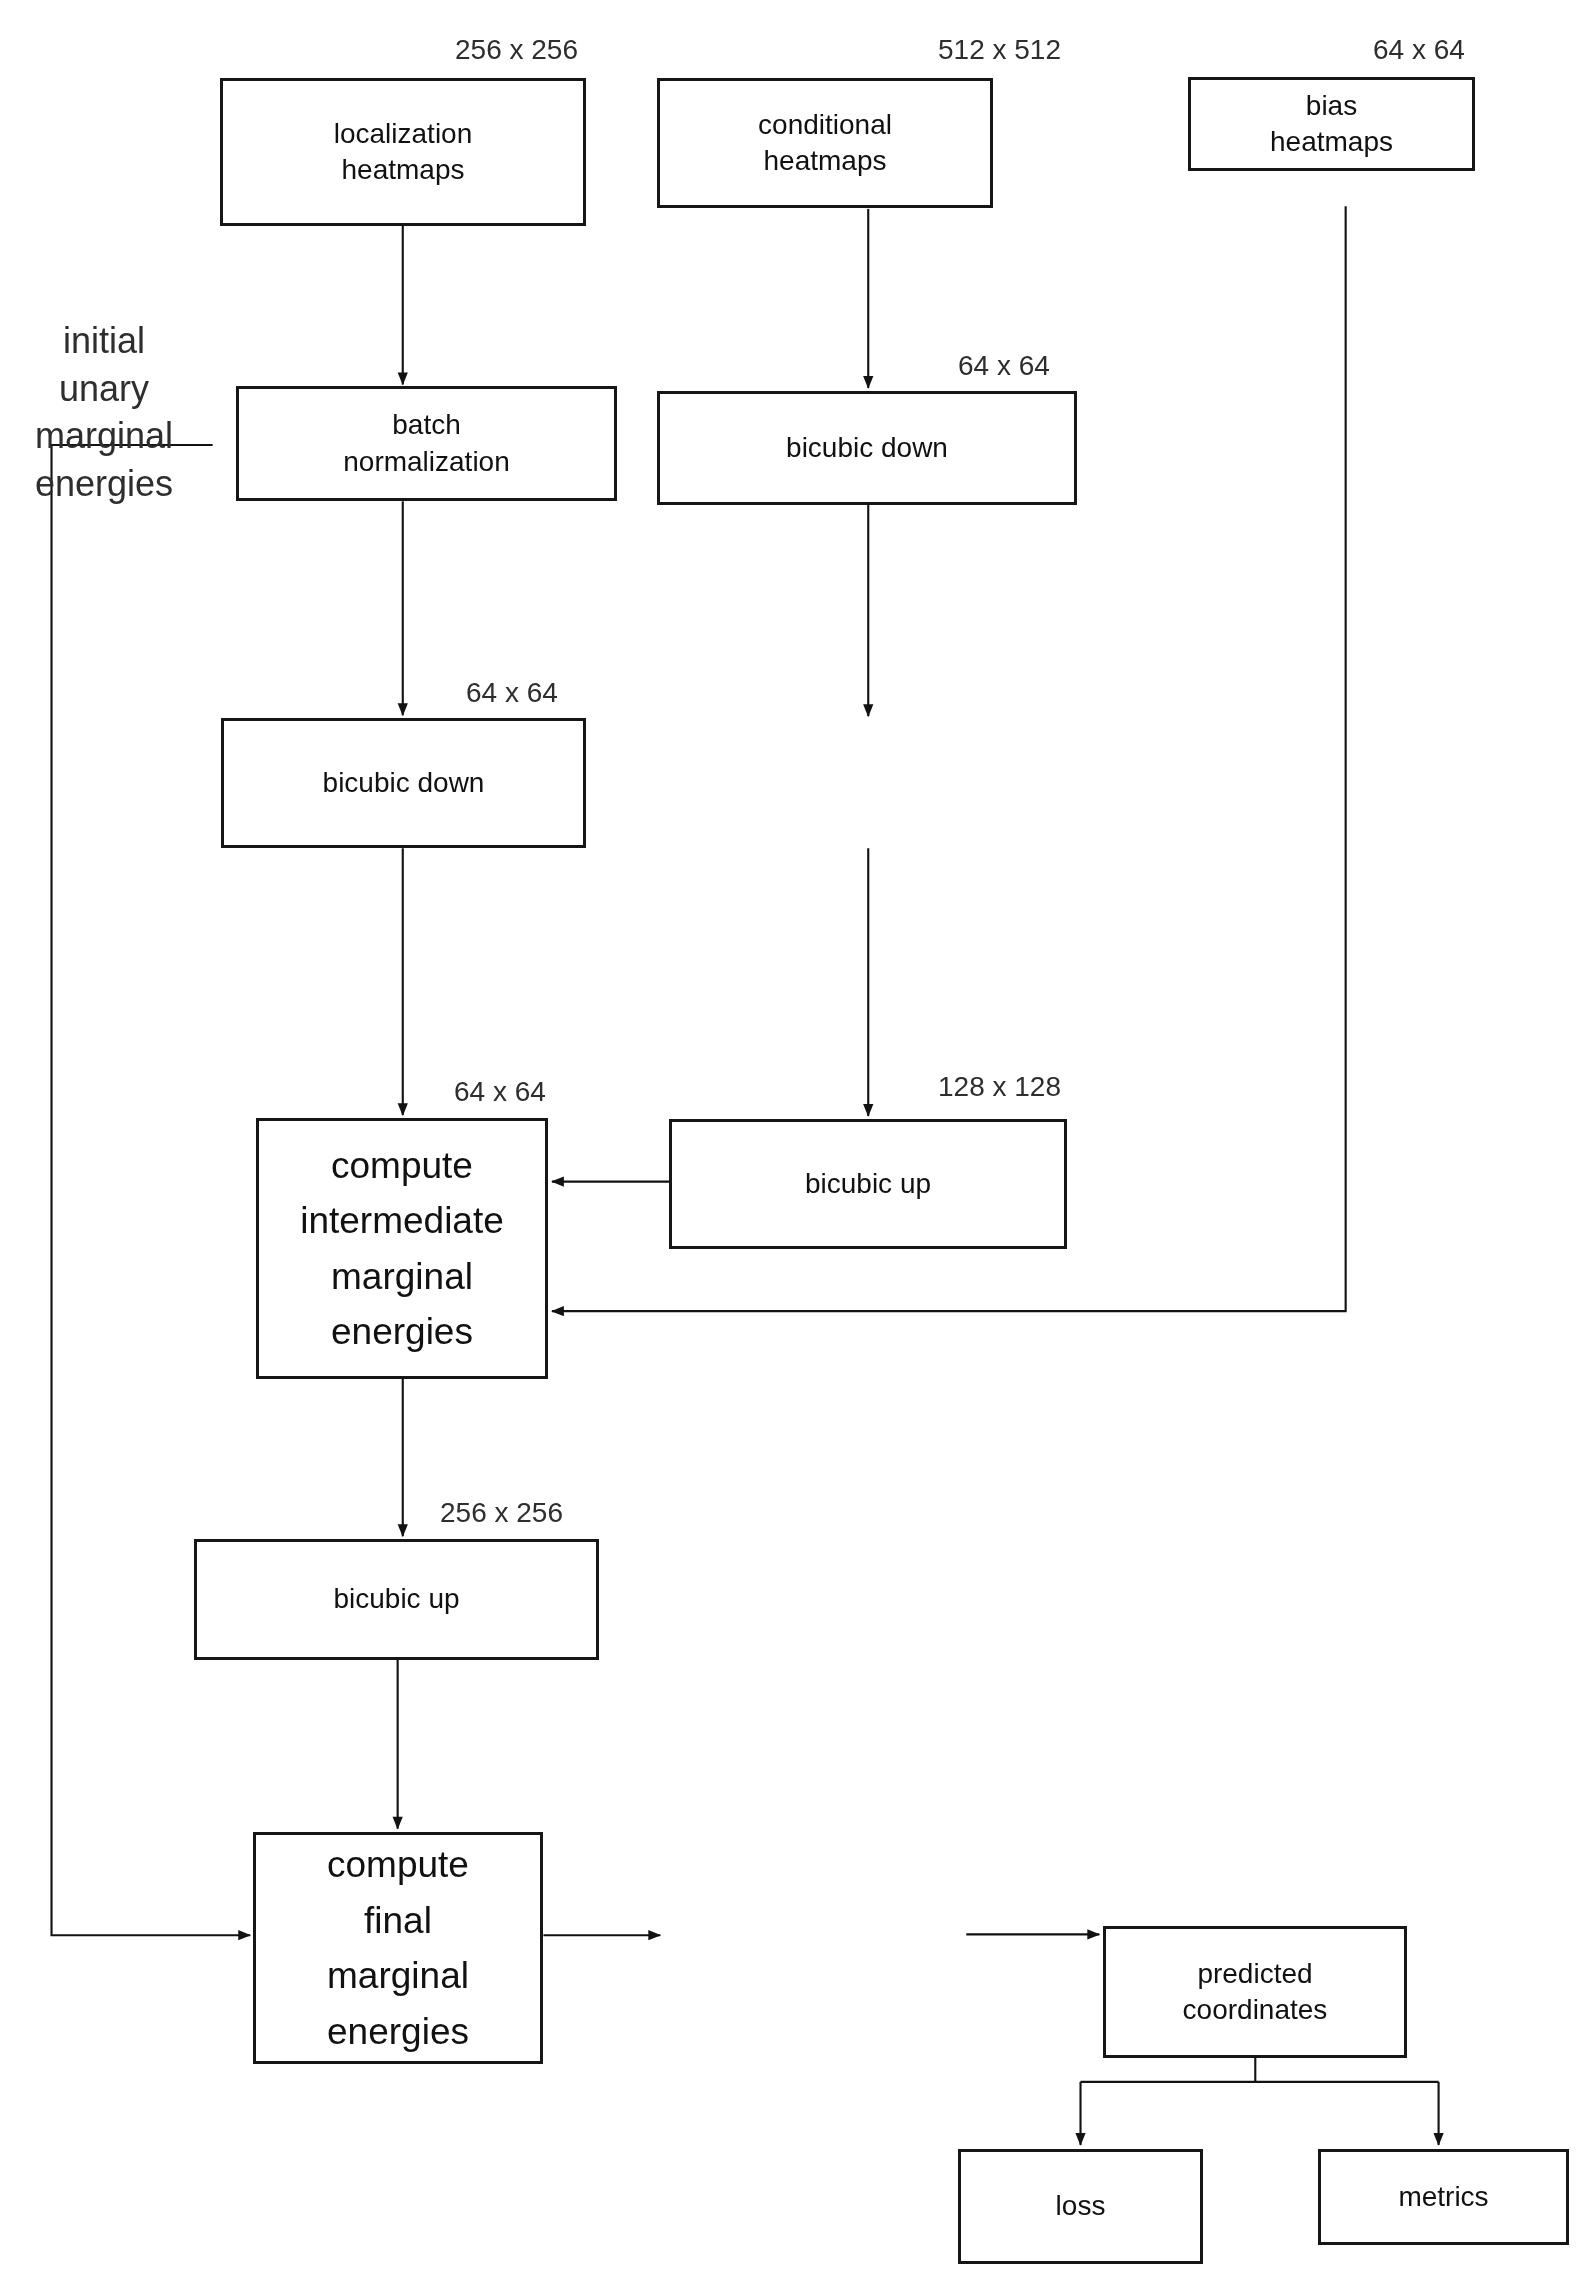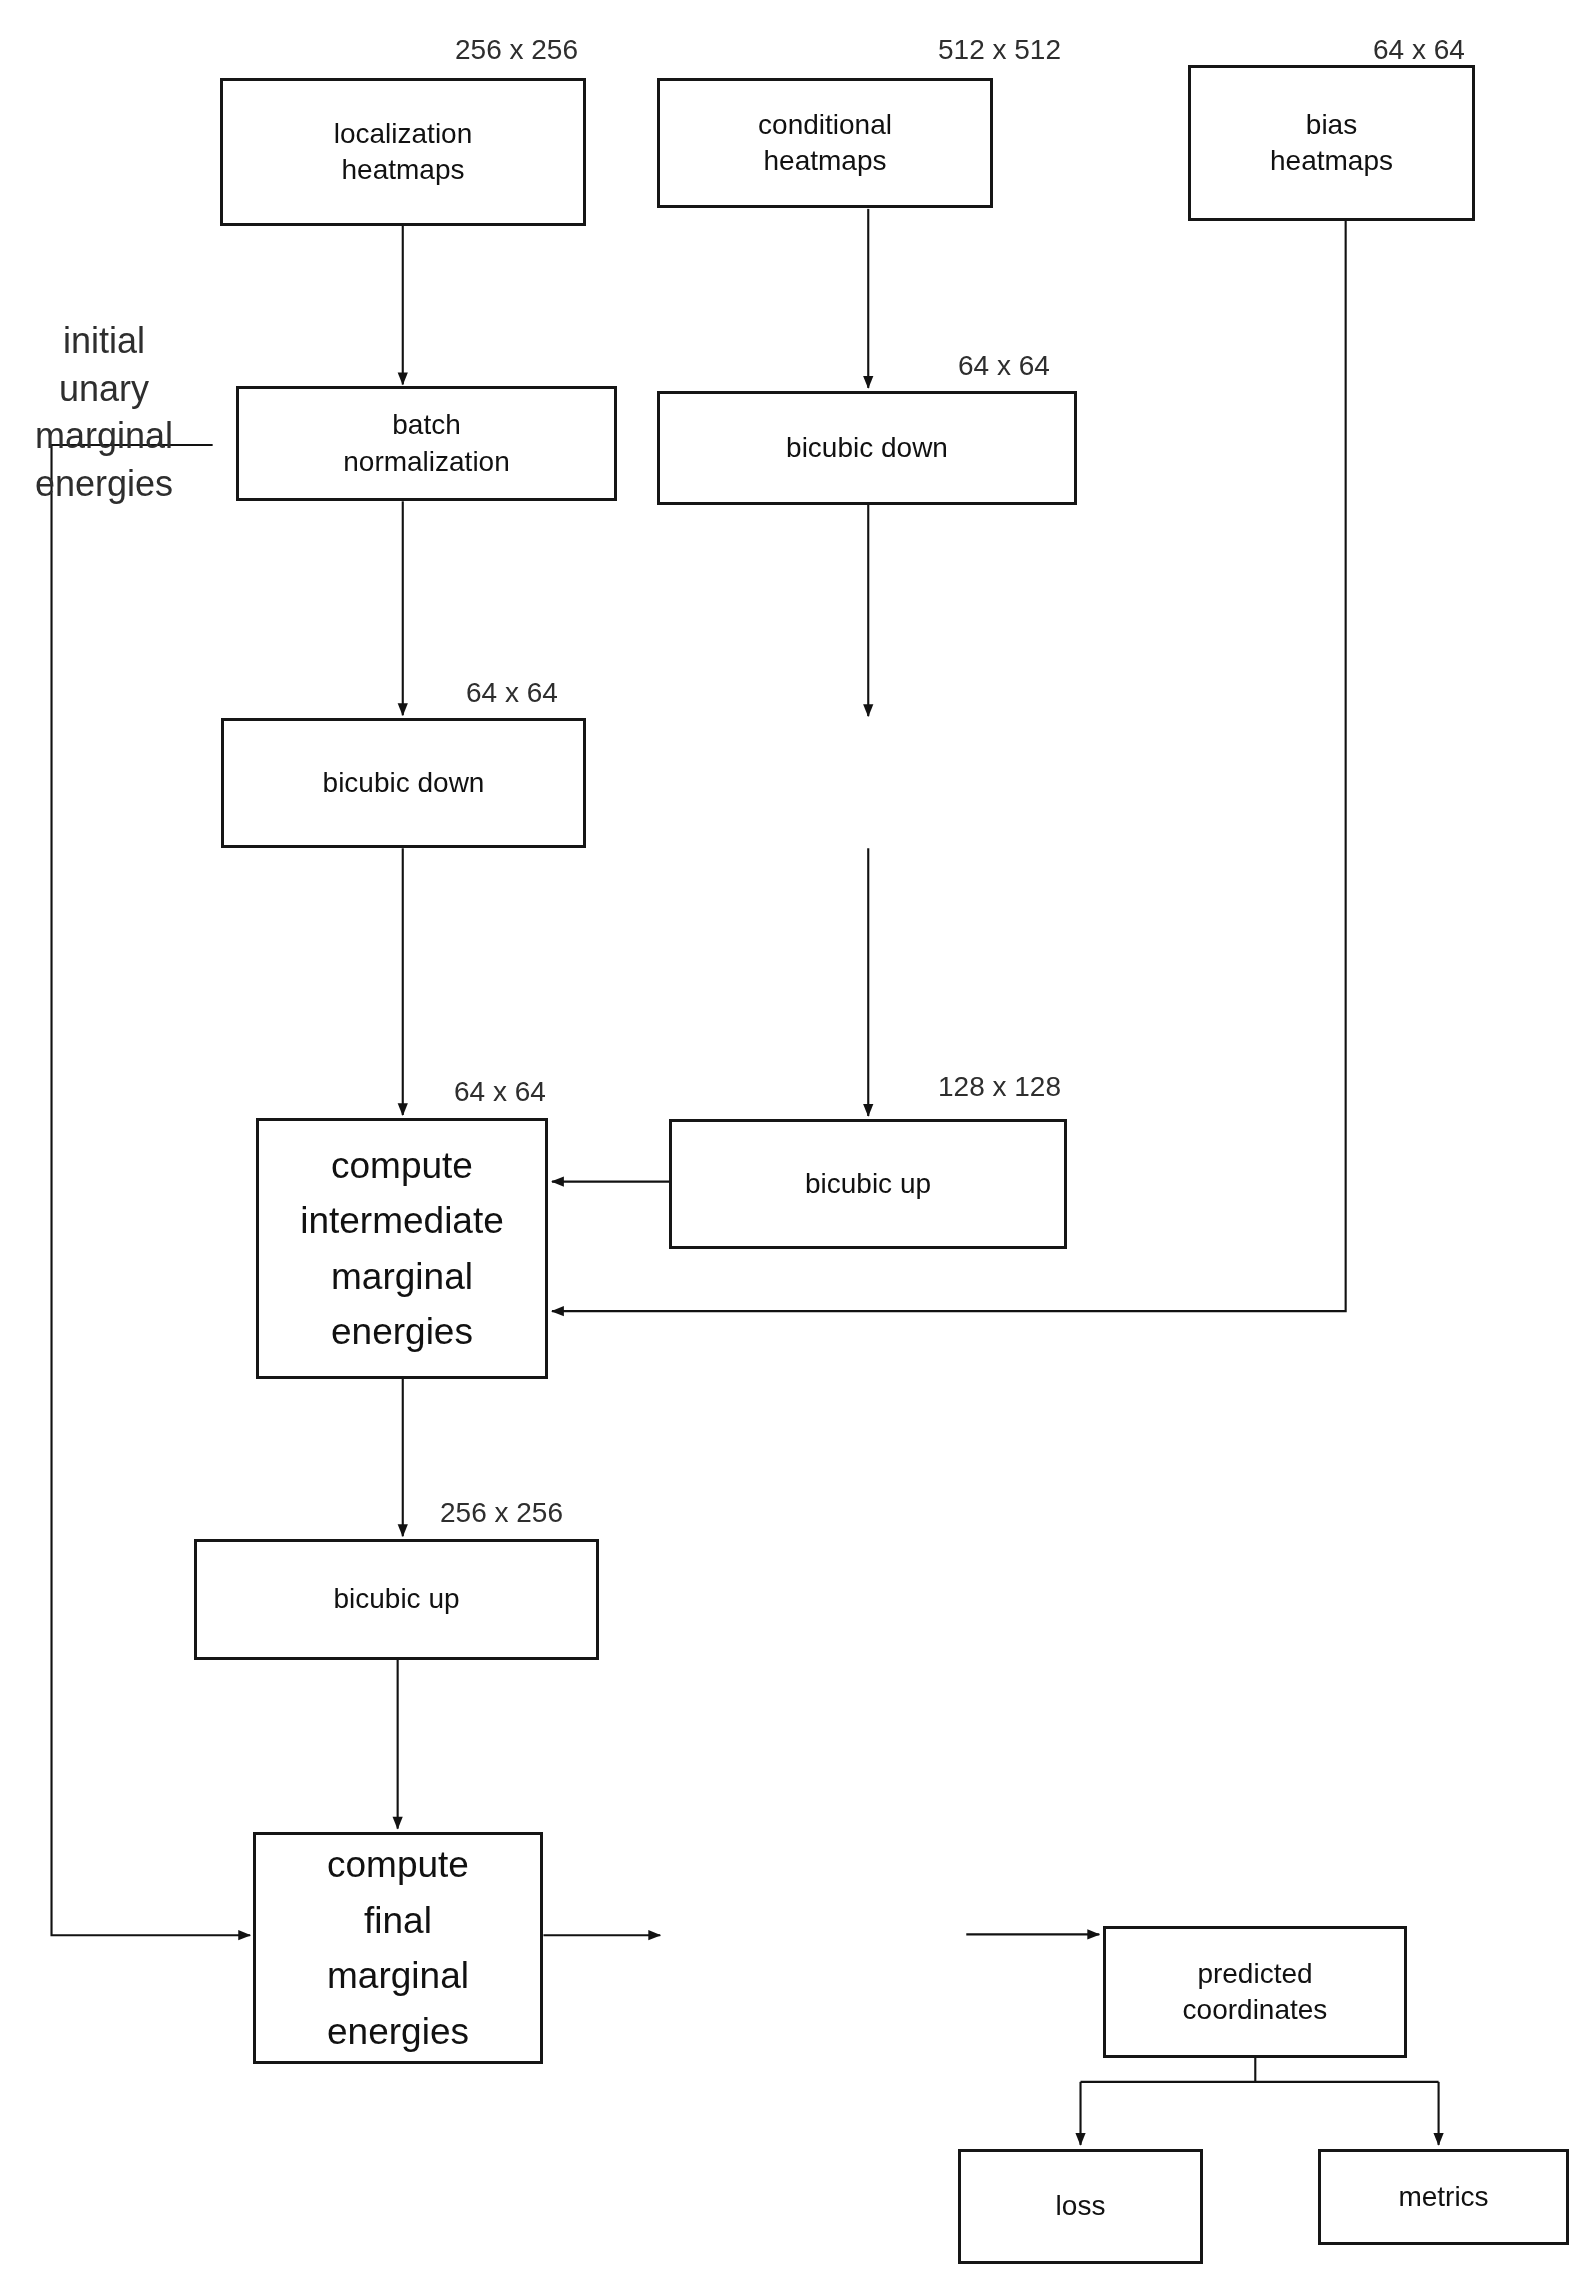--- a/index.html
+++ b/index.html
@@ -109,21 +109,21 @@
   <div class="node" style="left:220px; top:78px; width:366px; height:148px;">
     <span class="label">localization
 heatmaps</span>
   </div>
 
   <div class="node" style="left:657px; top:78px; width:336px; height:130px;">
     <span class="label">conditional
 heatmaps</span>
   </div>
 
-  <div class="node" style="left:1188px; top:65px; width:287px; height:156px;">
+  <div class="node" style="left:1188px; top:77px; width:287px; height:94px;">
     <span class="label">bias
 heatmaps</span>
   </div>
 
   <div class="node" style="left:212px; top:386px; width:381px; height:115px;margin-left:24px;">
     <span class="label">batch
 normalization</span>
   </div>
 
   <div class="node" style="left:657px; top:391px; width:420px; height:114px;">

